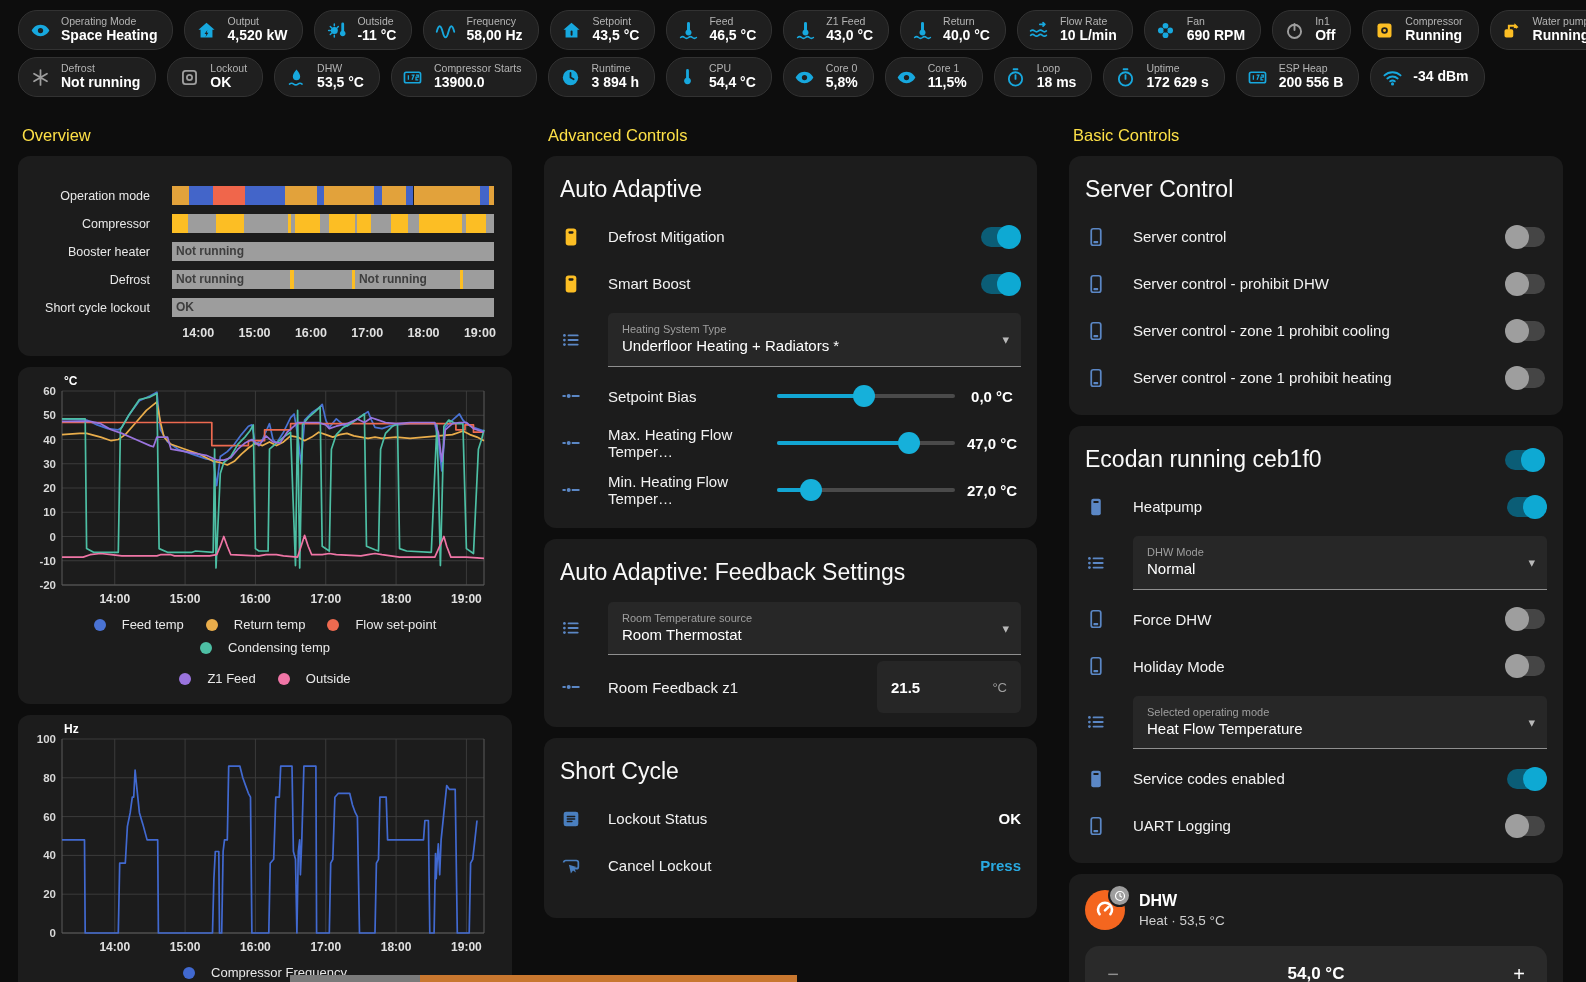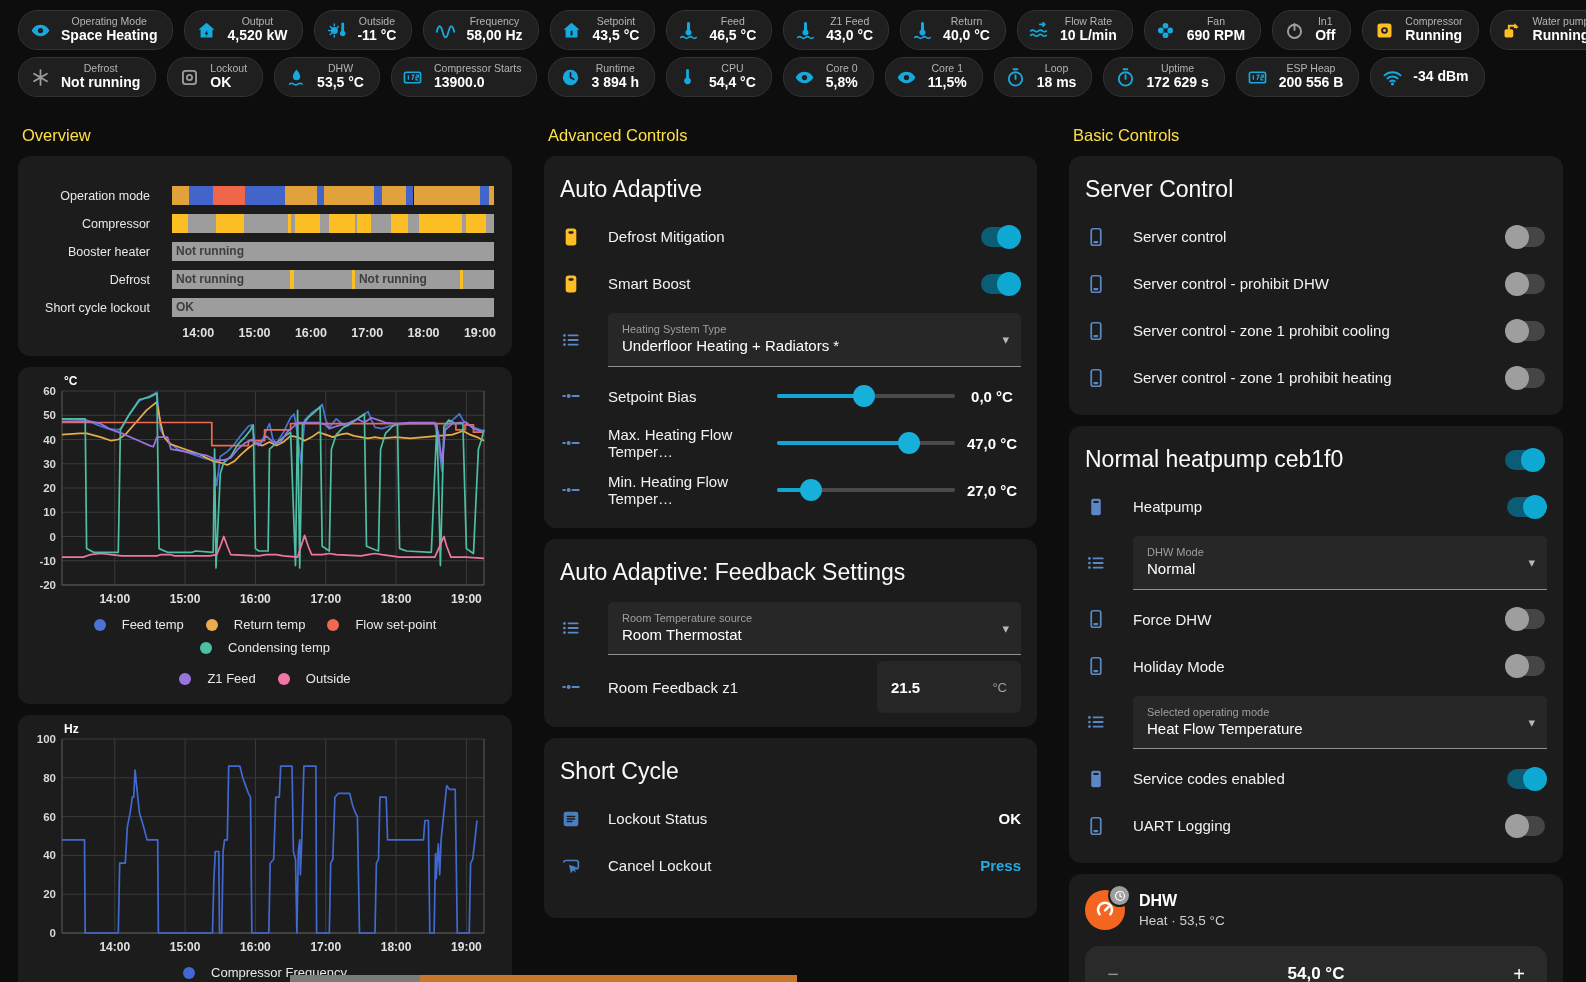--- a/index.html
+++ b/index.html
@@ -7,21 +7,21 @@
   .page{position:relative;width:1586px;height:982px;}
   
   .chiprow{display:flex;flex-wrap:nowrap;gap:11px;padding-left:18px;}
   .chiprow.r1{padding-top:10px;}
   .chiprow.r2{margin-top:7px;}
   .chip{display:inline-flex;align-items:center;gap:9px;height:38px;flex:0 0 auto;
     background:#1f1f1f;border:1px solid #323232;border-radius:19px;padding:0 15px 0 9px;cursor:pointer;}
   .chip .cicon{width:24px;height:24px;display:flex;align-items:center;justify-content:center;}
   .chip .cicon svg{width:21px;height:21px;}
   .chip .ctext{display:flex;flex-direction:column;justify-content:center;line-height:1.12;}
-  .chip .clabel{font-size:10.5px;color:#b4b4b4;text-align:center;}
+  .chip .clabel{font-size:10.5px;color:#b4b4b4;}
   .chip .cvalue{font-size:14px;font-weight:bold;color:#fff;white-space:nowrap;}
   .chip .cvalue.solo{font-size:14px;}
   
   .columns{display:grid;grid-template-columns:494px 493px 494px;column-gap:32px;
     padding-left:18px;margin-top:29px;align-items:start;}
   .colhdr{font-size:16.5px;font-weight:500;color:#fde047;margin:0 0 0 4px;}
   .card{background:#1c1c1c;border-radius:12px;margin-top:11px;position:relative;}
   .cardtitle{font-size:23px;font-weight:400;color:#fafafa;padding:20px 16px 6px 16px;}
   
   .tl{padding:30px 18px 12px 14px;}
@@ -831,21 +831,21 @@
                   </svg>
                 </span>
                 <span class="rowlabel">Server control - zone 1 prohibit heating</span>
                 <span class="toggle off">
                   <span class="thumb"></span>
                 </span>
               </div>
             </div>
           </div>
           <div class="card">
-            <div class="cardtitle">Normal heatpump ceb1f0</div>
+            <div class="cardtitle">Ecodan running ceb1f0</div>
             <span class="toggle on titletoggle">
               <span class="thumb"></span>
             </span>
             <div class="rows">
               <div class="ctlrow">
                 <span class="rowicon">
                   <svg viewBox="0 0 24 24">
                     <rect x="6.8" y="3" width="10.4" height="18" rx="2.3" fill="#5b87c5"></rect>
                     <rect x="9" y="5.4" width="6" height="2.3" rx="1.1" fill="#1c1c1c"></rect>
                   </svg>

